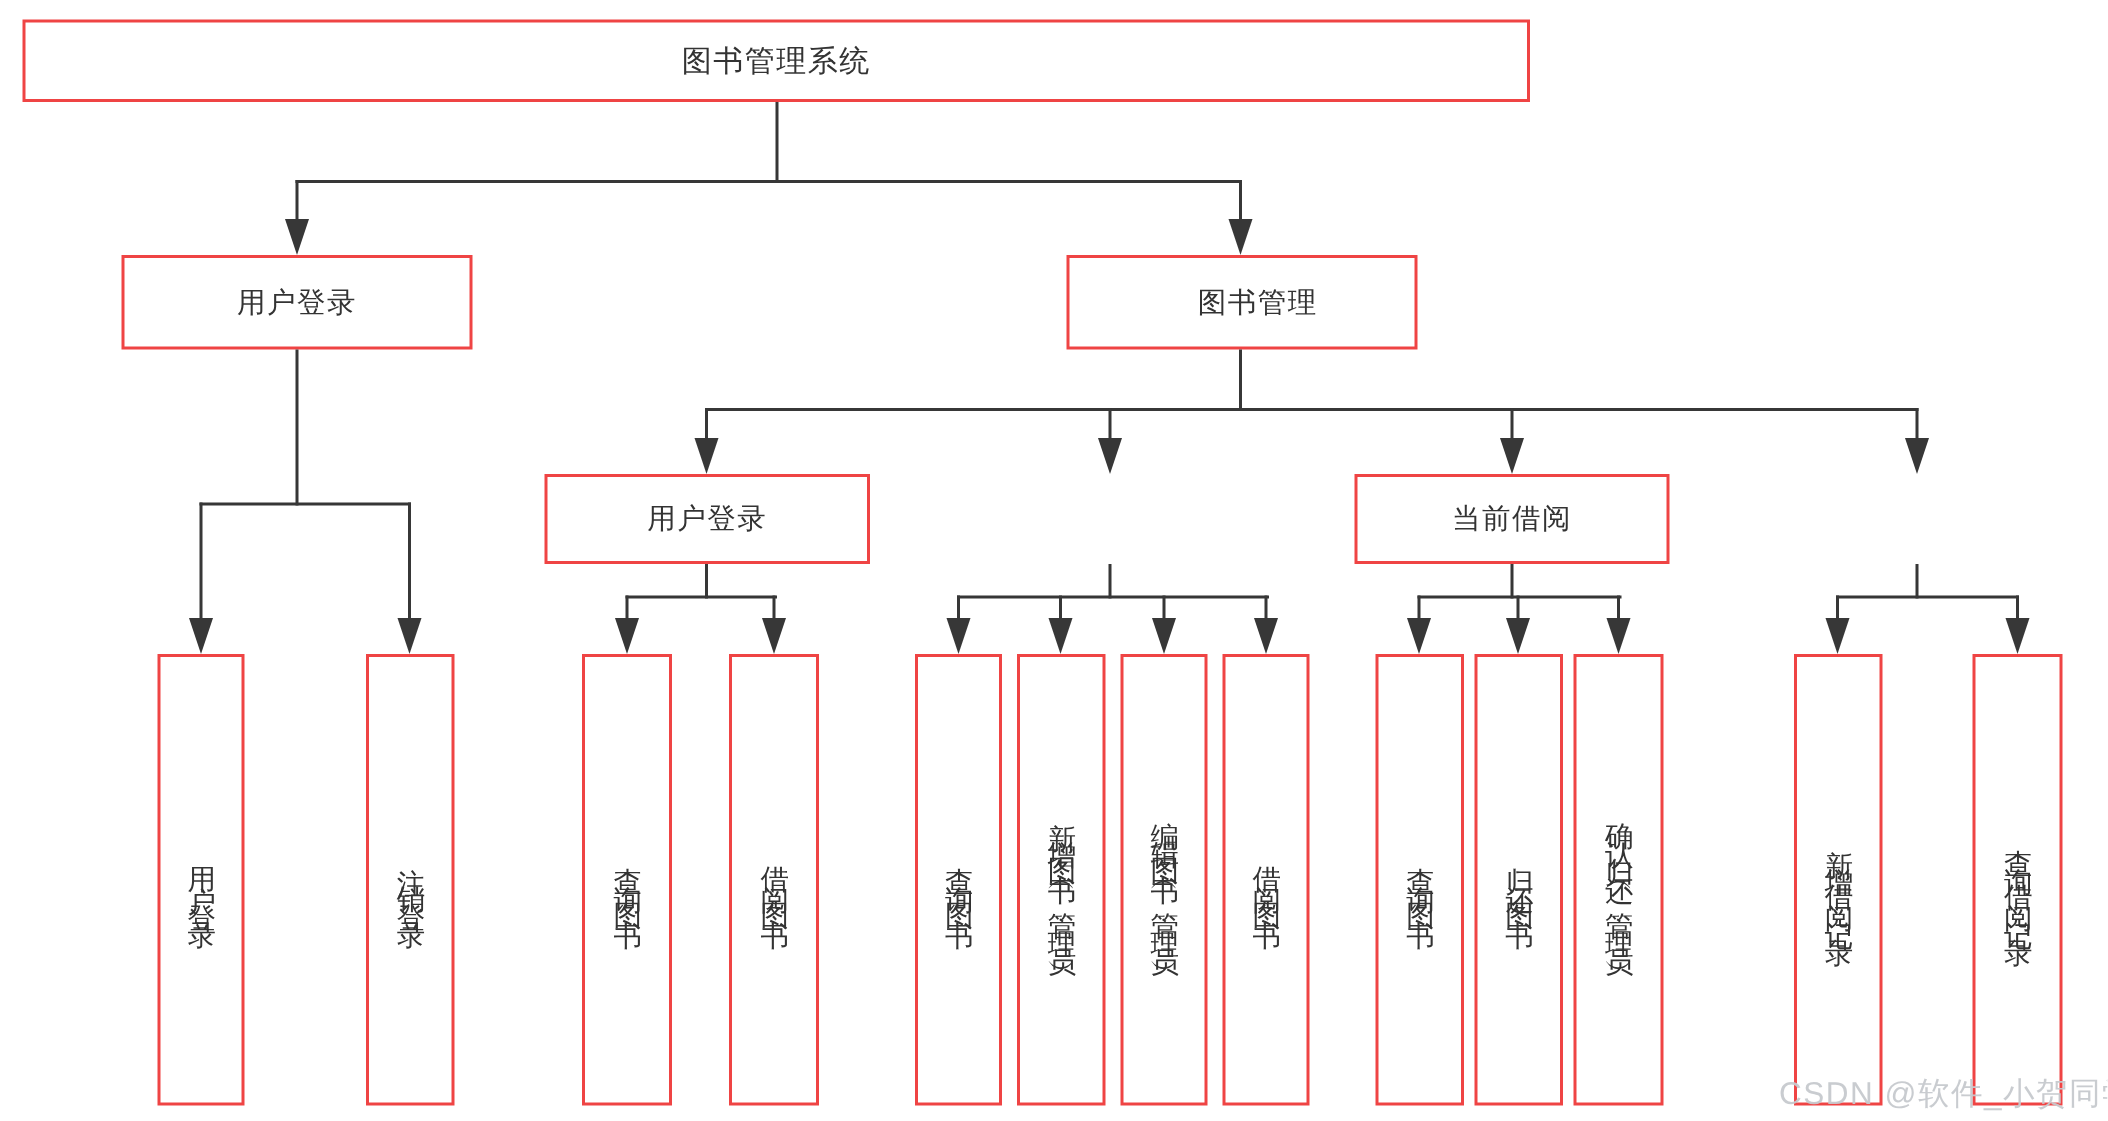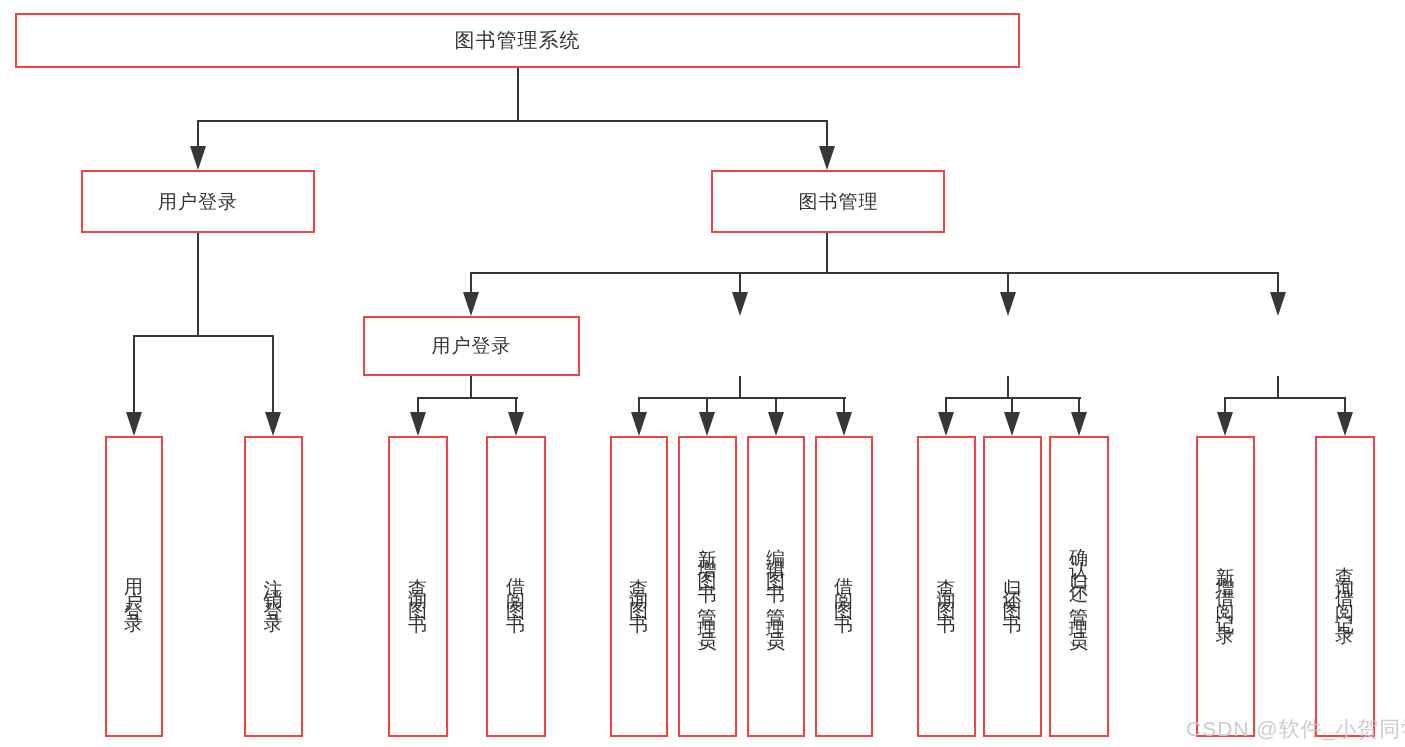--- a/index.html
+++ b/index.html
@@ -64,20 +64,23 @@
 
   <div class="box" style="left:81px; top:170px; width:234px; height:63px;">
     <span>用户登录</span>
   </div>
   <div class="box" style="left:711px; top:170px; width:234px; height:63px;padding-left:21px;">
     <span>图书管理</span>
   </div>
 
   <div class="box" style="left:363px; top:316px; width:217px; height:60px;">
     <span>用户登录</span>
+  </div>
+  <div class="box" style="left:903px; top:316px; width:210px; height:60px;">
+    <span>当前借阅</span>
   </div>
 
   <div class="box leaf" style="left:105px; top:436px; width:58px; height:301px;">
     <span class="vtext">用户登录</span>
   </div>
   <div class="box leaf" style="left:244px; top:436px; width:59px; height:301px;">
     <span class="vtext">注销登录</span>
   </div>
 
   <div class="box leaf" style="left:388px; top:436px; width:60px; height:301px;">

